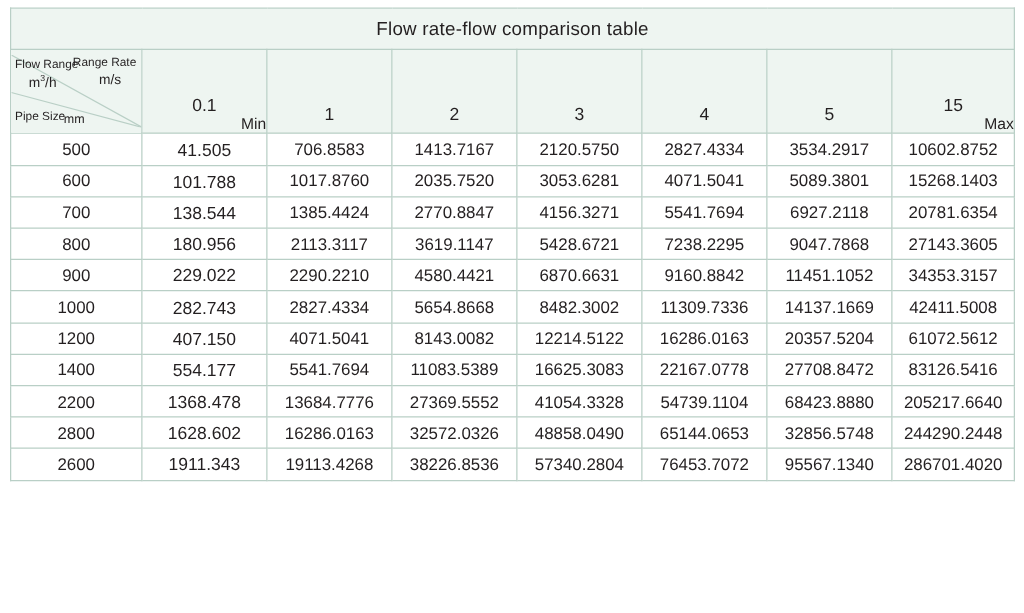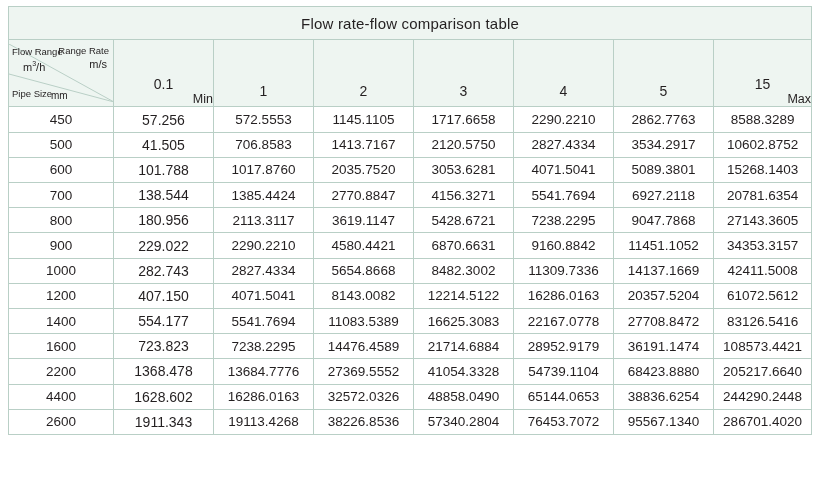--- a/index.html
+++ b/index.html
@@ -77,21 +77,21 @@
     right: 4px;
     top: 2px;
     text-align: right;
   }
   .corner-lbl.unit-mh {
     left: 14px;
     top: 16px;
     font-size: 11px;
   }
   .corner-lbl.unit-ms {
-    right: 6px;
+    right: 16px;
     top: 15px;
     font-size: 11px;
   }
   .corner-lbl.pipe-size {
     left: 3px;
     bottom: 3px;
   }
   .corner-lbl.unit-mm {
     left: 42px;
     bottom: 1px;
@@ -181,30 +181,20 @@
           <span class="hcol-main">5</span>
         </td>
         <td>
           <span class="hcol-main">15</span>
           <span class="hcol-sub">Max</span>
         </td>
       </tr>
     </thead>
     <tbody>
         <tr>
-          <td class="pipe">450</td>
-          <td class="min-col">57.256</td>
-          <td>572.5553</td>
-          <td>1145.1105</td>
-          <td>1717.6658</td>
-          <td>2290.2210</td>
-          <td>2862.7763</td>
-          <td>8588.3289</td>
-        </tr>
-        <tr>
           <td class="pipe">500</td>
           <td class="min-col">41.505</td>
           <td>706.8583</td>
           <td>1413.7167</td>
           <td>2120.5750</td>
           <td>2827.4334</td>
           <td>3534.2917</td>
           <td>10602.8752</td>
         </tr>
         <tr>
@@ -271,47 +261,37 @@
           <td class="pipe">1400</td>
           <td class="min-col">554.177</td>
           <td>5541.7694</td>
           <td>11083.5389</td>
           <td>16625.3083</td>
           <td>22167.0778</td>
           <td>27708.8472</td>
           <td>83126.5416</td>
         </tr>
         <tr>
-          <td class="pipe">1600</td>
-          <td class="min-col">723.823</td>
-          <td>7238.2295</td>
-          <td>14476.4589</td>
-          <td>21714.6884</td>
-          <td>28952.9179</td>
-          <td>36191.1474</td>
-          <td>108573.4421</td>
-        </tr>
-        <tr>
           <td class="pipe">2200</td>
           <td class="min-col">1368.478</td>
           <td>13684.7776</td>
           <td>27369.5552</td>
           <td>41054.3328</td>
           <td>54739.1104</td>
           <td>68423.8880</td>
           <td>205217.6640</td>
         </tr>
         <tr>
-          <td class="pipe">4400</td>
+          <td class="pipe">2800</td>
           <td class="min-col">1628.602</td>
           <td>16286.0163</td>
           <td>32572.0326</td>
           <td>48858.0490</td>
           <td>65144.0653</td>
-          <td>38836.6254</td>
+          <td>32856.5748</td>
           <td>244290.2448</td>
         </tr>
         <tr>
           <td class="pipe">2600</td>
           <td class="min-col">1911.343</td>
           <td>19113.4268</td>
           <td>38226.8536</td>
           <td>57340.2804</td>
           <td>76453.7072</td>
           <td>95567.1340</td>

